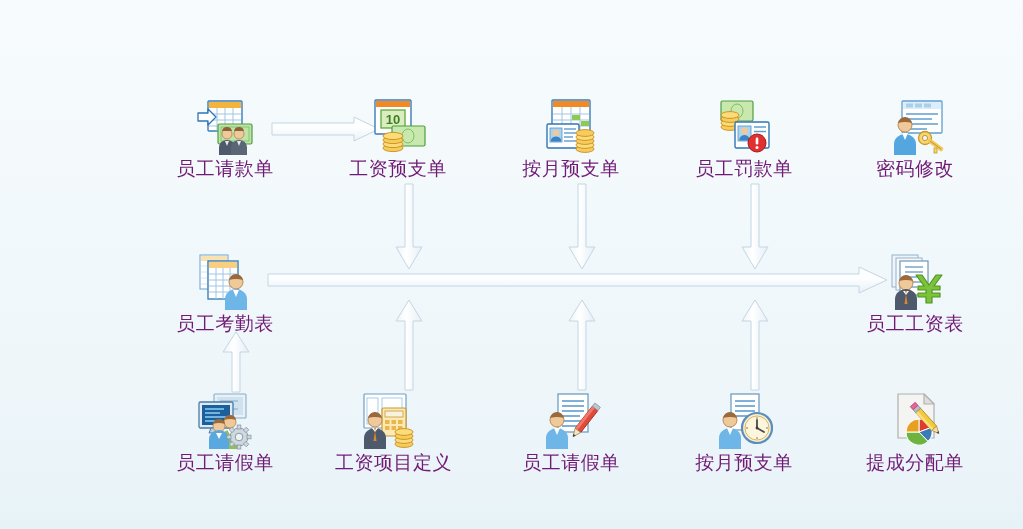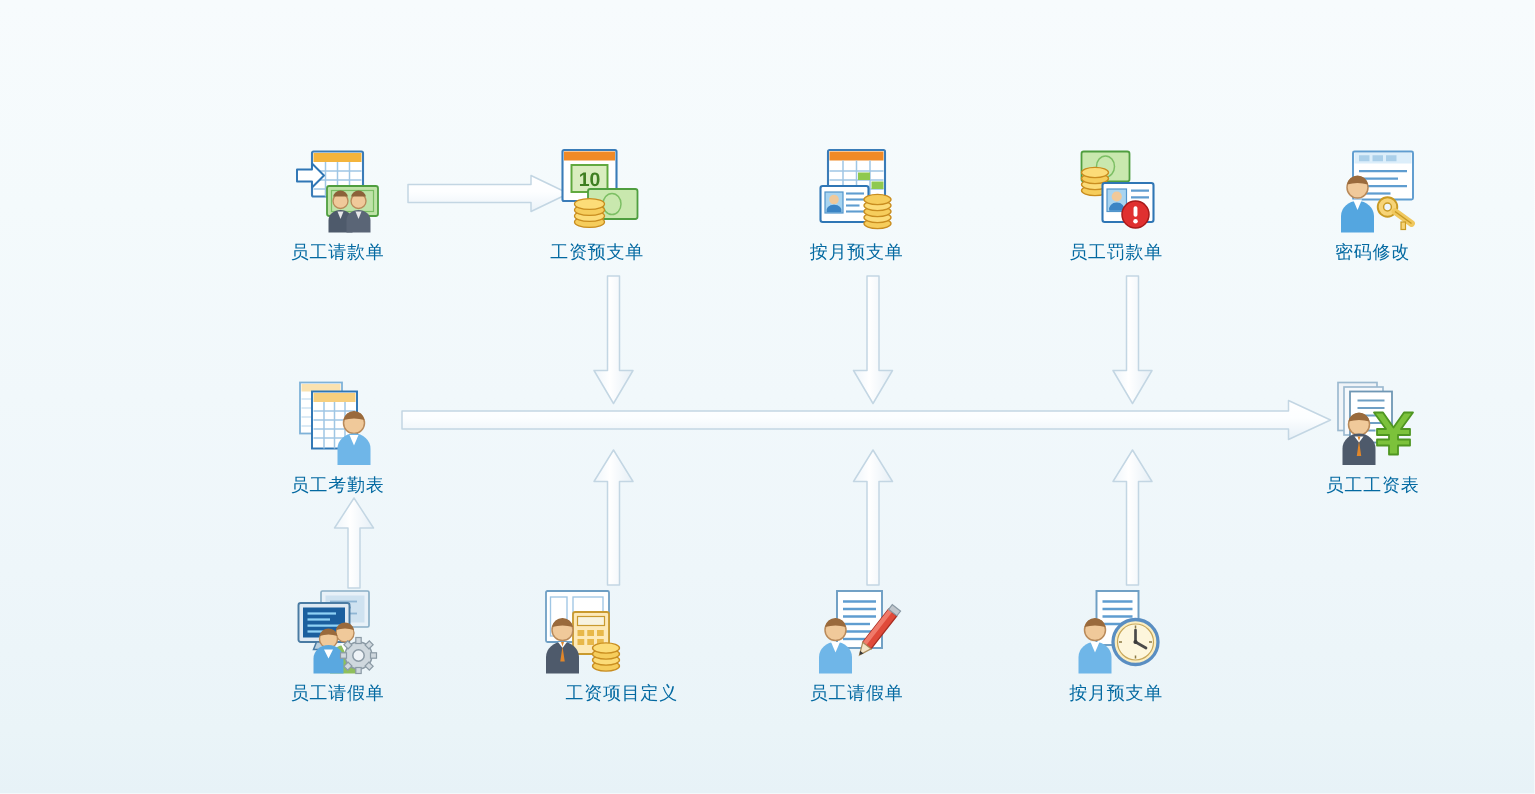--- a/index.html
+++ b/index.html
@@ -32,23 +32,23 @@
     position: relative;
     margin: 0 auto;
   }
   .node .icon-wrap svg {
     position: absolute;
     left: 50%;
     top: 0;
     transform: translateX(-50%);
   }
   .node .label {
-    font-size: 12px;
+    font-size: 19px;
     line-height: 17px;
-    color: #0369a1;
+    color: #701a75;
     letter-spacing: 0.5px;
     margin-top: 4px;
     white-space: nowrap;
   }
 
   
   .arrow { position: absolute; }
   .arrow svg { display: block; }
 </style>
 </head>
@@ -520,14 +520,40 @@
             <line x1="53" y1="36" x2="55" y2="36"></line>
         </g>
         <line x1="44" y1="36" x2="44" y2="28" stroke="#4a4a4a" stroke-width="1.8" stroke-linecap="round"></line>
         <line x1="44" y1="36" x2="51" y2="40" stroke="#4a4a4a" stroke-width="1.8" stroke-linecap="round"></line>
         <circle cx="44" cy="36" r="1.4" fill="#3a3a3a"></circle>
       </svg>
     </div>
     <div class="label">按月预支单</div>
   </div>
 
+  <div class="node" style="left:850px; top:392px;">
+    <div class="icon-wrap">
+      <svg width="62" height="58" viewBox="0 0 62 58">
+
+        <path d="M14,2 h26 l10,10 v34 h-36z" fill="#f4f4f2" stroke="#b0b0ac" stroke-width="1.2" stroke-linejoin="round"></path>
+        <path d="M40,2 v10 h10z" fill="#dedede" stroke="#b0b0ac" stroke-width="1.1" stroke-linejoin="round"></path>
+
+        <g transform="translate(35,40)">
+          <path d="M0,0 L0,-13 A13,13 0 0 1 12.2,-4.5 Z" fill="#e03b30" stroke="#ffffff" stroke-width="1"></path>
+          <path d="M0,0 L12.2,-4.5 A13,13 0 0 1 9,9.4 Z" fill="#3a7cb8" stroke="#ffffff" stroke-width="1"></path>
+          <path d="M0,0 L9,9.4 A13,13 0 0 1 -13,0 Z" fill="#6cb33f" stroke="#ffffff" stroke-width="1"></path>
+          <path d="M0,0 L-13,0 A13,13 0 0 1 0,-13 Z" fill="#e8a020" stroke="#ffffff" stroke-width="1"></path>
+        </g>
+
+        <g transform="rotate(-42 46 32)">
+          <rect x="43" y="14" width="6.5" height="24" fill="#f2c93f" stroke="#b8902a" stroke-width="0.9"></rect>
+          <rect x="43" y="14" width="2.5" height="24" fill="#fae07a"></rect>
+          <path d="M43,38 l3.25,7 l3.25,-7z" fill="#f0dcb8" stroke="#b8902a" stroke-width="0.8"></path>
+          <path d="M44.8,43 l1.45,2 l1.45,-2z" fill="#3a3a3a"></path>
+          <rect x="43" y="10" width="6.5" height="4" fill="#b8bcc2" stroke="#83888e" stroke-width="0.8"></rect>
+          <rect x="43" y="6" width="6.5" height="4" fill="#e8659a" stroke="#b84473" stroke-width="0.8"></rect>
+        </g>
+      </svg>
+    </div>
+    <div class="label">提成分配单</div>
+  </div>
 
 </div>
 
 </body></html>

